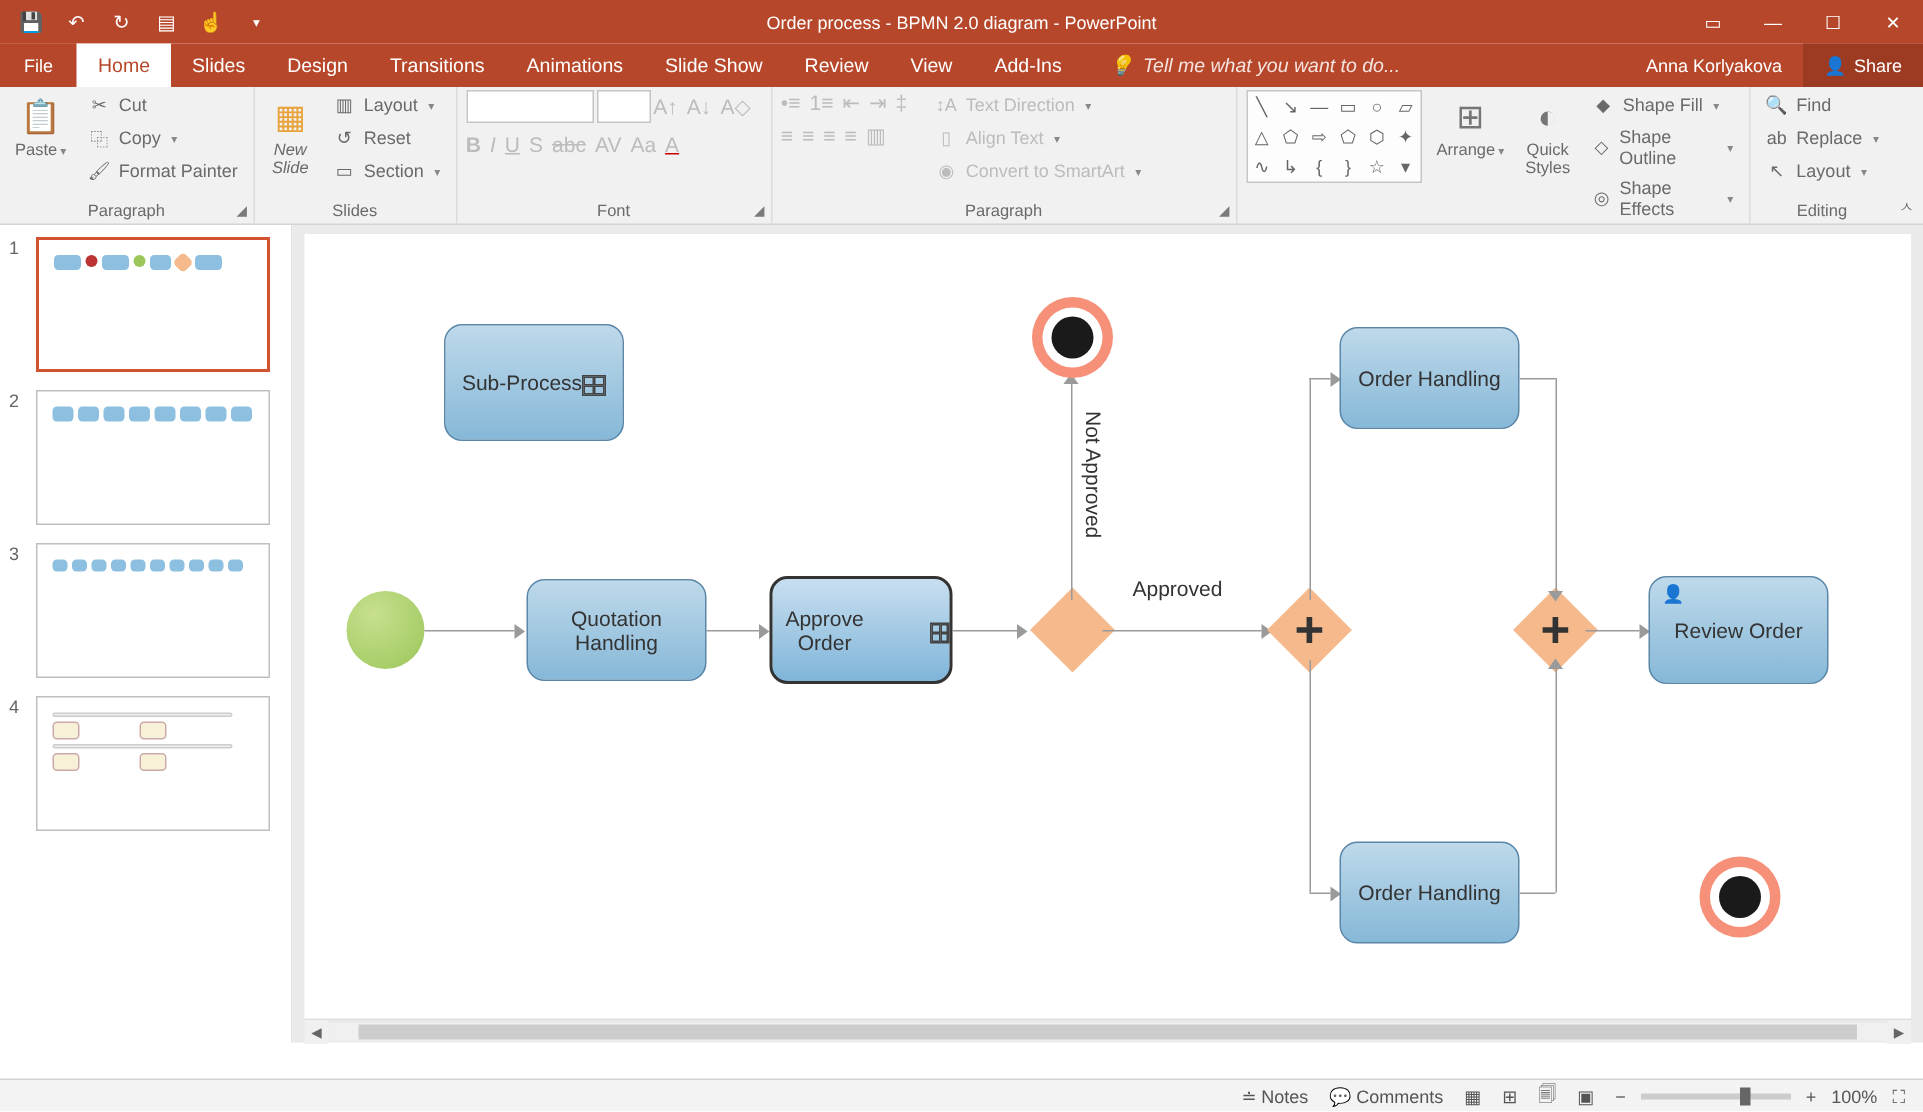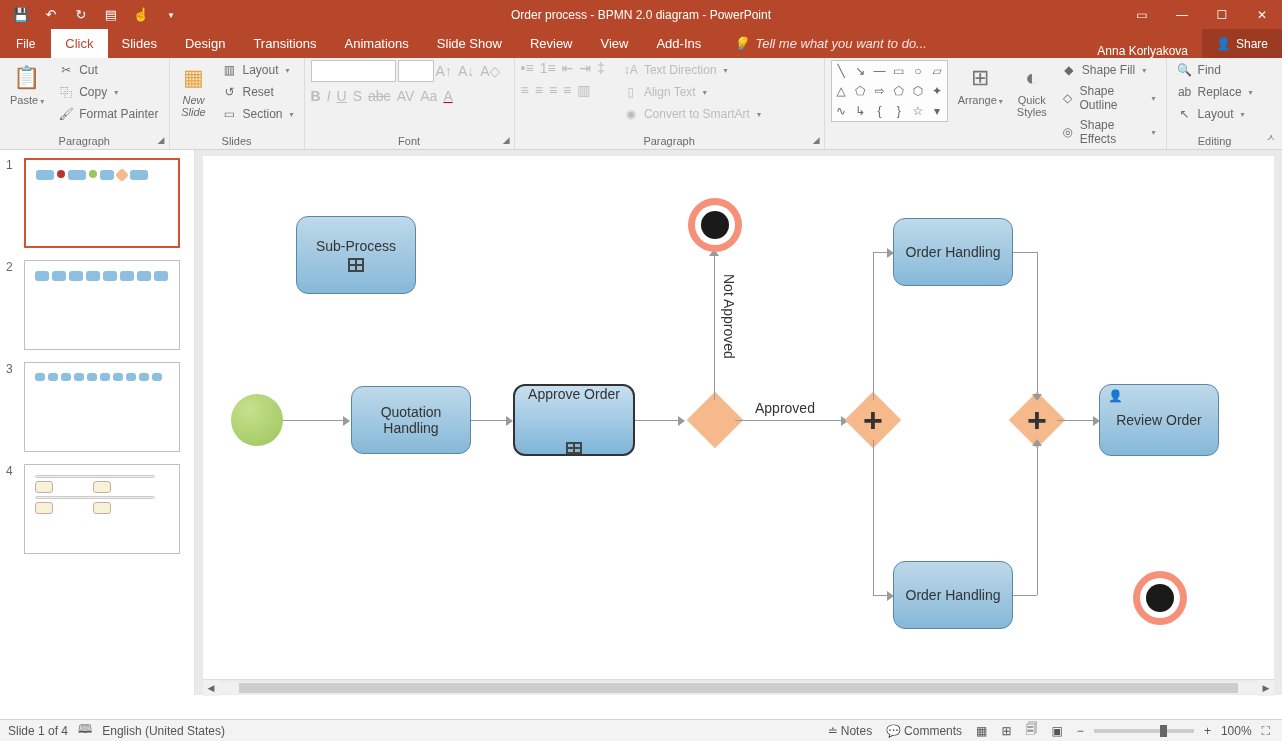--- a/index.html
+++ b/index.html
@@ -12,21 +12,21 @@
   .titlebar-title { position: absolute; left: 50%; transform: translateX(-50%); font-size: 12px; }
   .winbtns { margin-left: auto; display: flex; }
   .winbtn { width: 40px; height: 29px; display: flex; align-items: center; justify-content: center; color: #fff; }
 
   
   .tabrow { height: 29px; background: #b7472a; display: flex; align-items: stretch; color: #fff; position: relative; }
   .file-tab { padding: 0 16px; display: flex; align-items: center; background: #b7472a; }
   .tab { padding: 0 14px; display: flex; align-items: center; font-size: 13px; }
   .tab.active { background: #fff; color: #b7472a; }
   .tellme { display: flex; align-items: center; margin-left: 18px; gap: 6px; opacity: 0.85; font-size: 13px; font-style: italic; }
-  .tabrow-right { margin-left: auto; display: flex; align-items: flex-end; gap: 4px; padding-right: 0; }
+  .tabrow-right { margin-left: auto; display: flex; align-items: center; gap: 4px; padding-right: 0; }
   .user { padding: 0 10px; font-size: 12px; }
   .share-btn { padding: 0 14px; height: 29px; display: flex; align-items: center; gap: 5px; background: #9c3b22; }
 
   
   .ribbon { height: 92px; background: #f1f1f1; border-bottom: 1px solid #d4d4d4; display: flex; position: relative; }
   .group { padding: 2px 6px 0 6px; border-right: 1px solid #dcdcdc; display: flex; flex-direction: column; }
   .group-body { flex: 1; display: flex; align-items: flex-start; gap: 6px; }
   .group-label { text-align: center; font-size: 11px; color: #6a6a6a; padding: 2px 0 2px 0; position: relative; }
   .glauncher { position: absolute; right: -2px; top: 2px; font-size: 9px; color: #7a7a7a; }
   .vbtn { display: flex; flex-direction: column; align-items: center; justify-content: center; gap: 2px; padding: 4px 4px 0 4px; }
@@ -60,21 +60,21 @@
 
   .slide-area { flex: 1; display: flex; flex-direction: column; background: #eaeaea; position: relative; }
   .slide-canvas-wrap { flex: 1; background: #fff; margin: 6px 8px 0 8px; position: relative; overflow: hidden; }
   .slide-canvas { position: absolute; inset: 0; }
   .hscroll { height: 16px; margin: 0 8px; display: flex; align-items: center; border-top: 1px solid #ddd; }
   .hscroll-track { flex: 1; height: 12px; background: #f0f0f0; position: relative; }
   .hscroll-thumb { position: absolute; left: 20px; right: 20px; top: 1px; height: 10px; background: #cdcdcd; }
   .hscroll-btn { width: 16px; height: 16px; display: flex; align-items: center; justify-content: center; font-size: 9px; color: #666; background:#f0f0f0; }
 
   
-  .bpmn-task { position: absolute; background: linear-gradient(#bed9ea,#86b8d8); border: 1px solid #5a86a8; border-radius: 12px; display: flex; flex-direction: column; align-items: center; justify-content: center; font-size: 14px; color: #333; text-align: center; }
+  .bpmn-task { position: absolute; background: linear-gradient(#bed9ea,#86b8d8); border: 1px solid #5a86a8; border-radius: 12px; display: flex; flex-direction: row; align-items: center; justify-content: center; font-size: 14px; color: #333; text-align: center; }
   .bpmn-task.dark { border: 2px solid #333; background: linear-gradient(#c8dff0,#7fb5d9); gap: 36px; }
   .bpmn-sub-marker { width:16px; height:14px; border:1px solid #444; display:flex; flex-wrap:wrap; margin-top:4px; }
   .bpmn-sub-marker div { width:50%; height:50%; border:0.5px solid #444; box-sizing:border-box;}
   .bpmn-start { position:absolute; width:52px; height:52px; border-radius:50%; background: radial-gradient(circle at 35% 30%, #c7e08e, #9bc65a); }
   .bpmn-end { position:absolute; width:54px; height:54px; border-radius:50%; background:#f69079; display:flex; align-items:center; justify-content:center; }
   .bpmn-end-inner1 { width:40px; height:40px; border-radius:50%; background:#fff; display:flex; align-items:center; justify-content:center;}
   .bpmn-end-inner2 { width:28px; height:28px; border-radius:50%; background:#1a1a1a;}
   .bpmn-gateway { position:absolute; width:40px; height:40px; background:#f5b98c; transform: rotate(45deg); }
   .bpmn-gateway.parallel::after { content:"+"; position:absolute; inset:0; display:flex; align-items:center; justify-content:center; font-size:34px; font-weight:bold; transform: rotate(-45deg); color:#333;}
   .arrow-line { position:absolute; background:#9a9a9a; height:1.2px; }
@@ -112,21 +112,21 @@
   <div class="winbtns">
     <div class="winbtn">▭</div>
     <div class="winbtn">—</div>
     <div class="winbtn">☐</div>
     <div class="winbtn">✕</div>
   </div>
 </div>
 
 <div class="tabrow">
   <div class="file-tab">File</div>
-  <div class="tab active">Click</div>
+  <div class="tab active">Home</div>
   <div class="tab">Slides</div>
   <div class="tab">Design</div>
   <div class="tab">Transitions</div>
   <div class="tab">Animations</div>
   <div class="tab">Slide Show</div>
   <div class="tab">Review</div>
   <div class="tab">View</div>
   <div class="tab">Add-Ins</div>
   <div class="tellme">
     <span>💡</span>
@@ -448,21 +448,21 @@
         <div class="arrow-head up" style="left:506px; top:93px;"></div>
         <div class="bpmn-end" style="left:485px; top:42px;">
             <div class="bpmn-end-inner1">
               <div class="bpmn-end-inner2"></div>
             </div>
           </div>
         <div class="vtext" style="left:518px; top:118px;">Not Approved</div>
 
         <div class="arrow-line" style="left:532px; top:264px; width:106px;"></div>
         <div class="arrow-head" style="left:638px; top:260px;"></div>
-        <div class="label" style="left:552px; top:244px;">Approved</div>
+        <div class="label" style="left:552px; top:228px;">Approved</div>
 
         <div class="bpmn-gateway parallel" style="left:650px; top:244px;"></div>
 
         <div class="arrow-line" style="left:670px; top:96px; width:1.2px; height:148px;"></div>
         <div class="arrow-line" style="left:670px; top:96px; width:14px;"></div>
         <div class="arrow-head" style="left:684px; top:92px;"></div>
         <div class="bpmn-task" style="left:690px; top:62px; width:120px; height:68px;">Order Handling</div>
 
         <div class="arrow-line" style="left:670px; top:284px; width:1.2px; height:155px;"></div>
         <div class="arrow-line" style="left:670px; top:439px; width:14px;"></div>
@@ -500,25 +500,20 @@
       <div class="hscroll-track">
           <div class="hscroll-thumb"></div>
         </div>
       <div class="hscroll-btn">▶</div>
     </div>
   </div>
 
 </div>
 
 <div class="statusbar">
-  <div class="sb-left">
-    <span>Slide 1 of 4</span>
-    <span>🕮</span>
-    <span>English (United States)</span>
-  </div>
   <div class="sb-right">
     <div class="sb-btn">
         <span>≐</span>
         <span>Notes</span>
       </div>
     <div class="sb-btn">
         <span>💬</span>
         <span>Comments</span>
       </div>
     <div class="sb-btn">▦</div>

